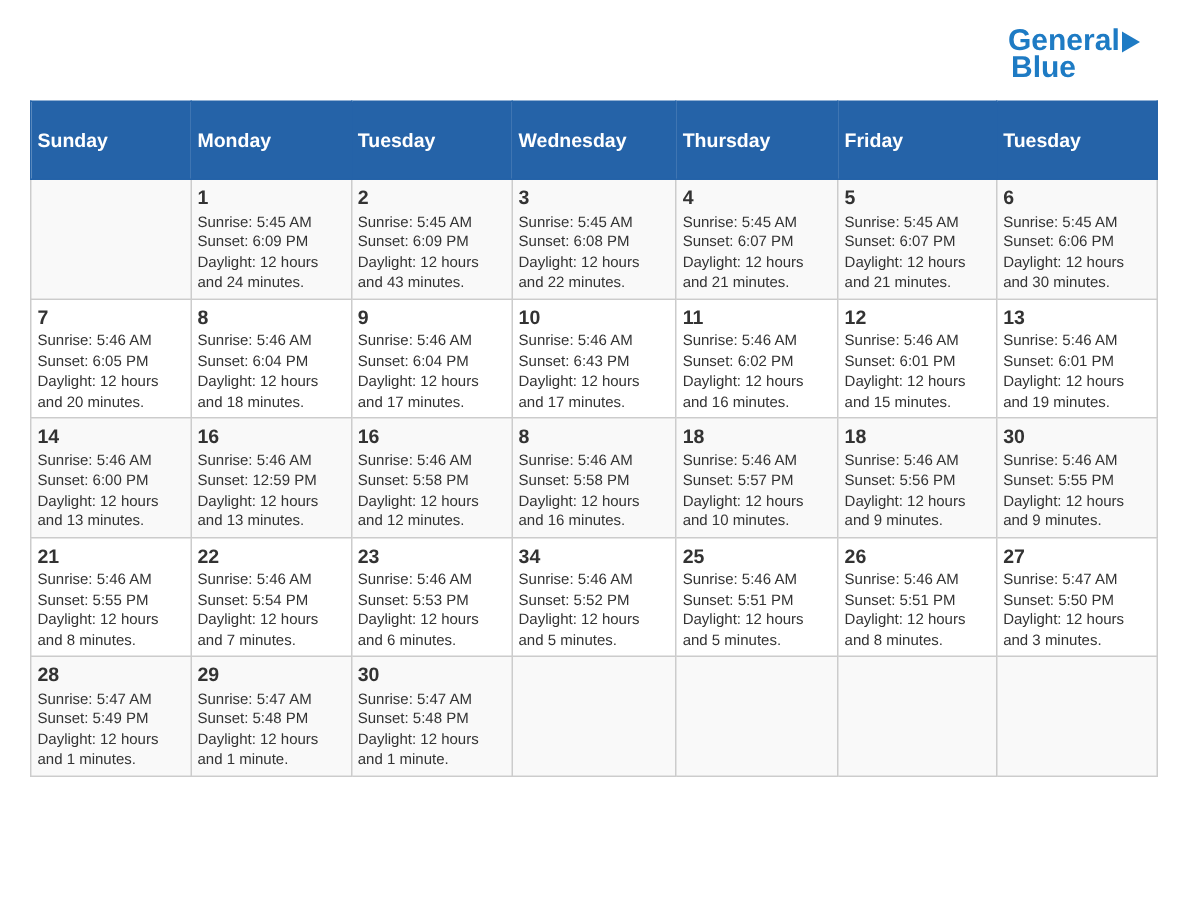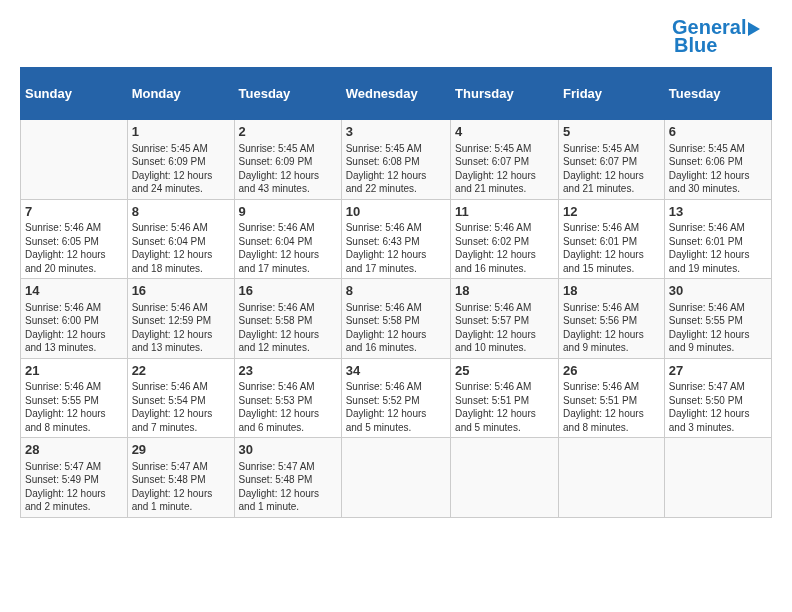--- a/index.html
+++ b/index.html
@@ -318,21 +318,21 @@
             <div>Daylight: 12 hours</div>
             <div>and 3 minutes.</div>
           </td>
         </tr>
         <tr>
           <td>
             <span class="day-num">28</span>
             <div>Sunrise: 5:47 AM</div>
             <div>Sunset: 5:49 PM</div>
             <div>Daylight: 12 hours</div>
-            <div>and 2 minutes.</div>
+            <div>and 1 minutes.</div>
           </td>
           <td>
             <span class="day-num">29</span>
             <div>Sunrise: 5:47 AM</div>
             <div>Sunset: 5:48 PM</div>
             <div>Daylight: 12 hours</div>
             <div>and 1 minute.</div>
           </td>
           <td>
             <span class="day-num">30</span>

